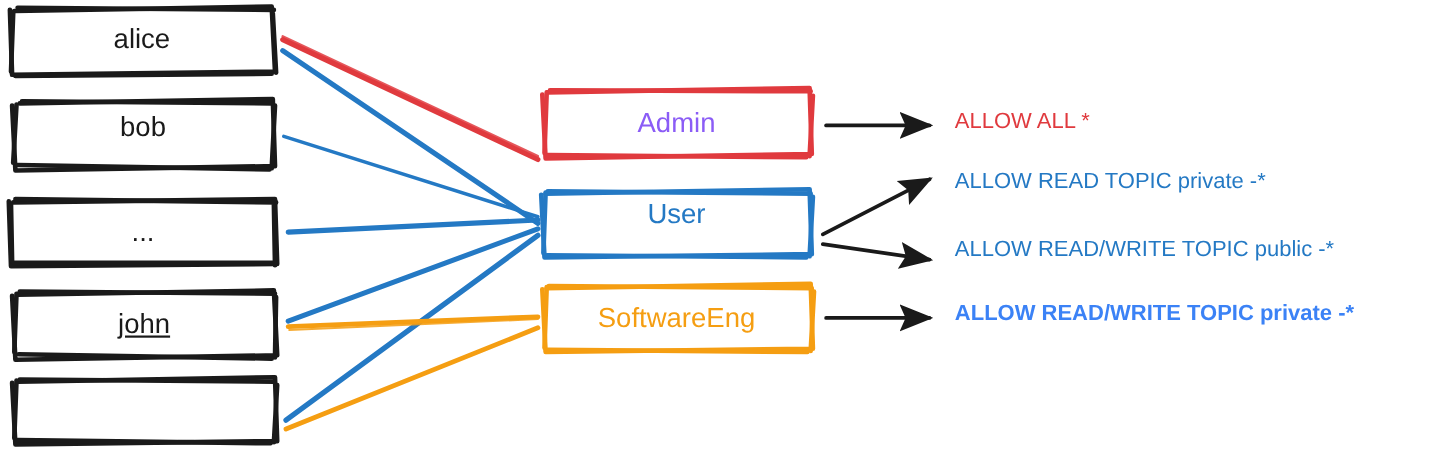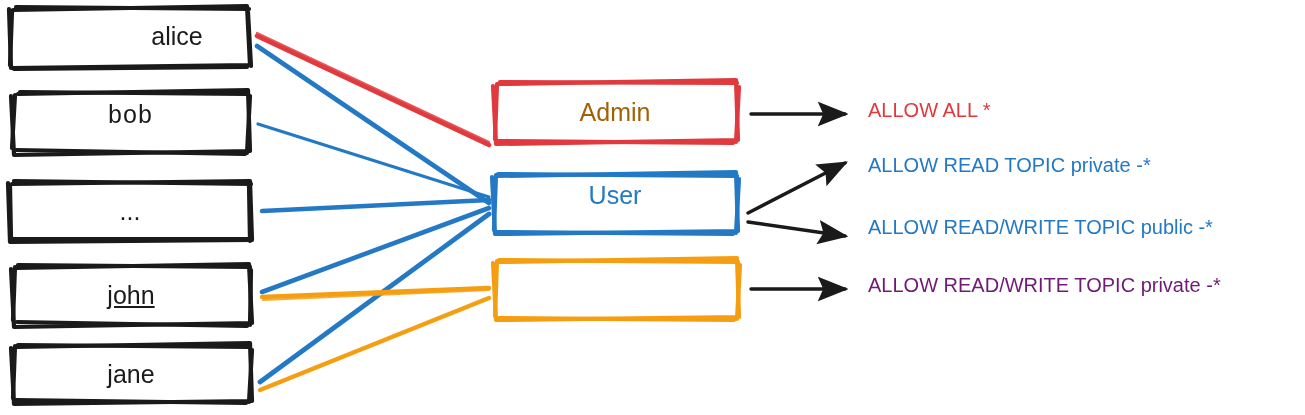--- a/index.html
+++ b/index.html
@@ -122,27 +122,27 @@
       <path d="M748,213 L845,163" fill="none" stroke="#1a1a1a" stroke-width="3.4" stroke-linecap="round" marker-end="url(#arrowhead-black)"></path>
     </g>
     <g>
       <path d="M748,222 L845,236" fill="none" stroke="#1a1a1a" stroke-width="3.4" stroke-linecap="round" marker-end="url(#arrowhead-black)"></path>
     </g>
     <g>
       <path d="M751,289 L845,289" fill="none" stroke="#1a1a1a" stroke-width="3.4" stroke-linecap="round" marker-end="url(#arrowhead-black)"></path>
     </g>
   </svg>
 
-  <div class="node-label user-label" style="left:8px;  top:5px;   width:242px; height:63px;padding-left:48px;">alice</div>
-  <div class="node-label user-label" style="left:10px; top:90px;  width:240px; height:53px;font-family:Liberation Mono, monospace;">bob</div>
+  <div class="node-label user-label" style="left:8px;  top:5px;   width:242px; height:63px;">alice</div>
+  <div class="node-label user-label" style="left:10px; top:90px;  width:240px; height:53px;">bob</div>
   <div class="node-label user-label" style="left:8px;  top:180px; width:244px; height:62px;">...</div>
   <div class="node-label user-label" style="left:10px; top:263px; width:242px; height:64px;text-decoration:underline;">john</div>
-  <div class="node-label user-label" style="left:10px; top:343px; width:242px; height:62px;">jane</div>
 
-  <div class="node-label" style="left:492px; top:80px;  width:246px; height:64px; color:#a16207;">Admin</div>
+  <div class="node-label" style="left:492px; top:80px;  width:246px; height:64px; color:#8b5cf6;">Admin</div>
   <div class="node-label" style="left:492px; top:172px; width:246px; height:47px; color:#2479c4;">User</div>
+  <div class="node-label" style="left:492px; top:258px; width:246px; height:62px; color:#f59e12;">SoftwareEng</div>
 
   <div class="perm-label" style="left:868px; top:100px; color:#e03a3e;">ALLOW ALL *</div>
   <div class="perm-label" style="left:868px; top:217px; color:#2479c4;">ALLOW READ/WRITE TOPIC public -*</div>
   <div class="perm-label" style="left:868px; top:155px; color:#2479c4;">ALLOW READ TOPIC private -*</div>
-  <div class="perm-label" style="left:868px; top:275px; color:#701a75;">ALLOW READ/WRITE TOPIC private -*</div>
+  <div class="perm-label" style="left:868px; top:275px; color:#3b82f6;font-weight:bold;">ALLOW READ/WRITE TOPIC private -*</div>
 
 </div>
 
 </body></html>

